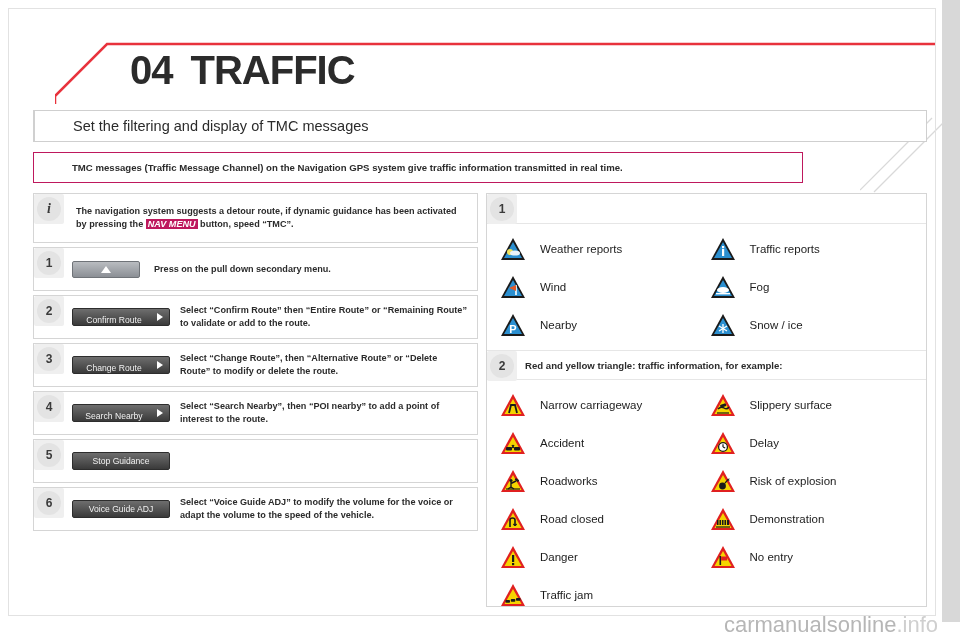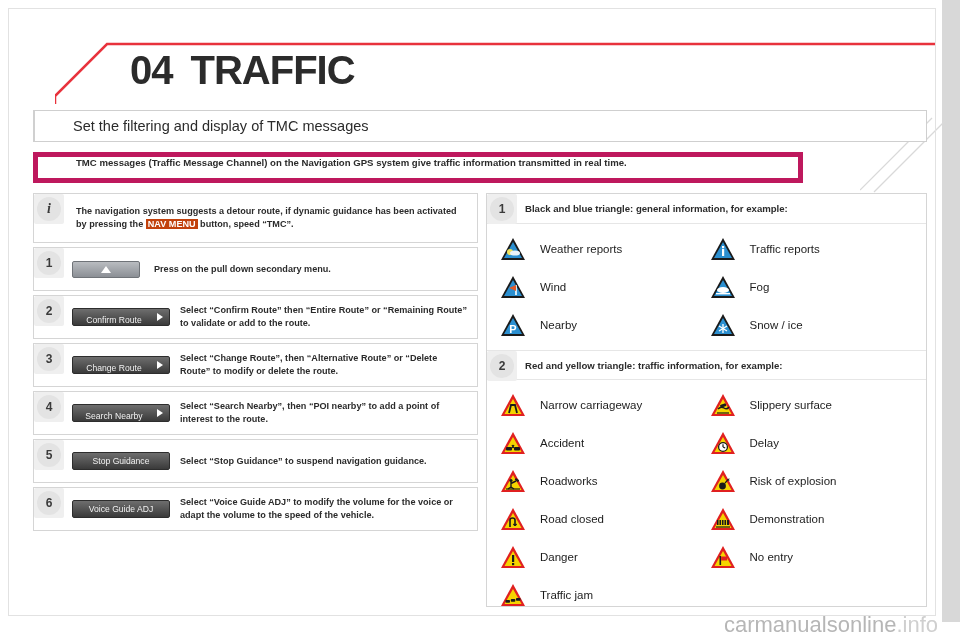--- a/index.html
+++ b/index.html
@@ -68,23 +68,23 @@
     font-size: 14.5px;
     font-weight: normal;
     color: #2b2b2b;
   }
 
   
   .intro-band {
     position: absolute;
     left: 33px; top: 152px;
     width: 770px; height: 31px;
-    border: 5px solid #be185d;
+    border: 1px solid #be185d;
     background: #ffffff;
-    display: flex; align-items: flex-start;
+    display: flex; align-items: center;
   }
   .intro-band .txt {
     margin-left: 38px;
     font-size: 9.6px;
     font-weight: bold;
     color: #2b2b2b;
     white-space: nowrap;
   }
 
   
@@ -132,21 +132,21 @@
     font-size: 9.1px;
     font-weight: bold;
     color: #2b2b2b;
     line-height: 1.38;
   }
 
   
   .panel.info-panel { min-height: 50px; }
   .panel.info-panel .ptext { padding-left: 4px; }
   .panel.info-panel .hl {
-    background: #c2410c; color: #ffffff; padding: 0 2px;
+    background: #be185d; color: #ffffff; padding: 0 2px; font-style: italic;
   }
 
   
   .navbtn {
     flex: 0 0 auto;
     width: 68px; height: 17px;
     border-radius: 2px;
     background: linear-gradient(#b9bcc0, #8b8f95);
     border: 1px solid #6f7378;
     display: flex; align-items: center; justify-content: center;
@@ -326,21 +326,20 @@
     </div>
 
     <div class="panel">
       <div class="badge">
         <div class="disc">5</div>
       </div>
       <div class="body">
         <div class="menubtn">
           <span>Stop Guidance</span>
         </div>
-        <div class="ptext">Select “Stop Guidance” to suspend navigation guidance.</div>
       </div>
     </div>
 
     <div class="panel">
       <div class="badge">
         <div class="disc">6</div>
       </div>
       <div class="body">
         <div class="menubtn">
           <span>Voice Guide ADJ</span>
@@ -350,21 +349,20 @@
     </div>
 
   </div>
 
   <div class="right-col">
 
     <div class="rsec-head">
       <div class="badge">
         <div class="disc">1</div>
       </div>
-      <span class="htxt">Black and blue triangle: general information, for example:</span>
     </div>
 
     <div class="icon-grid">
       <div class="icon-row">
         <svg class="tri-icon" viewBox="0 0 28 26">
           <polygon points="14,2 26,24 2,24" fill="#1a1a1a"></polygon>
           <polygon points="14,6 23,22 5,22" fill="#2b8fd0"></polygon>
           <circle cx="11" cy="16" r="3" fill="#f2e35a"></circle>
           <ellipse cx="16" cy="17" rx="5" ry="2.6" fill="#eaf4fb"></ellipse>
         </svg>

